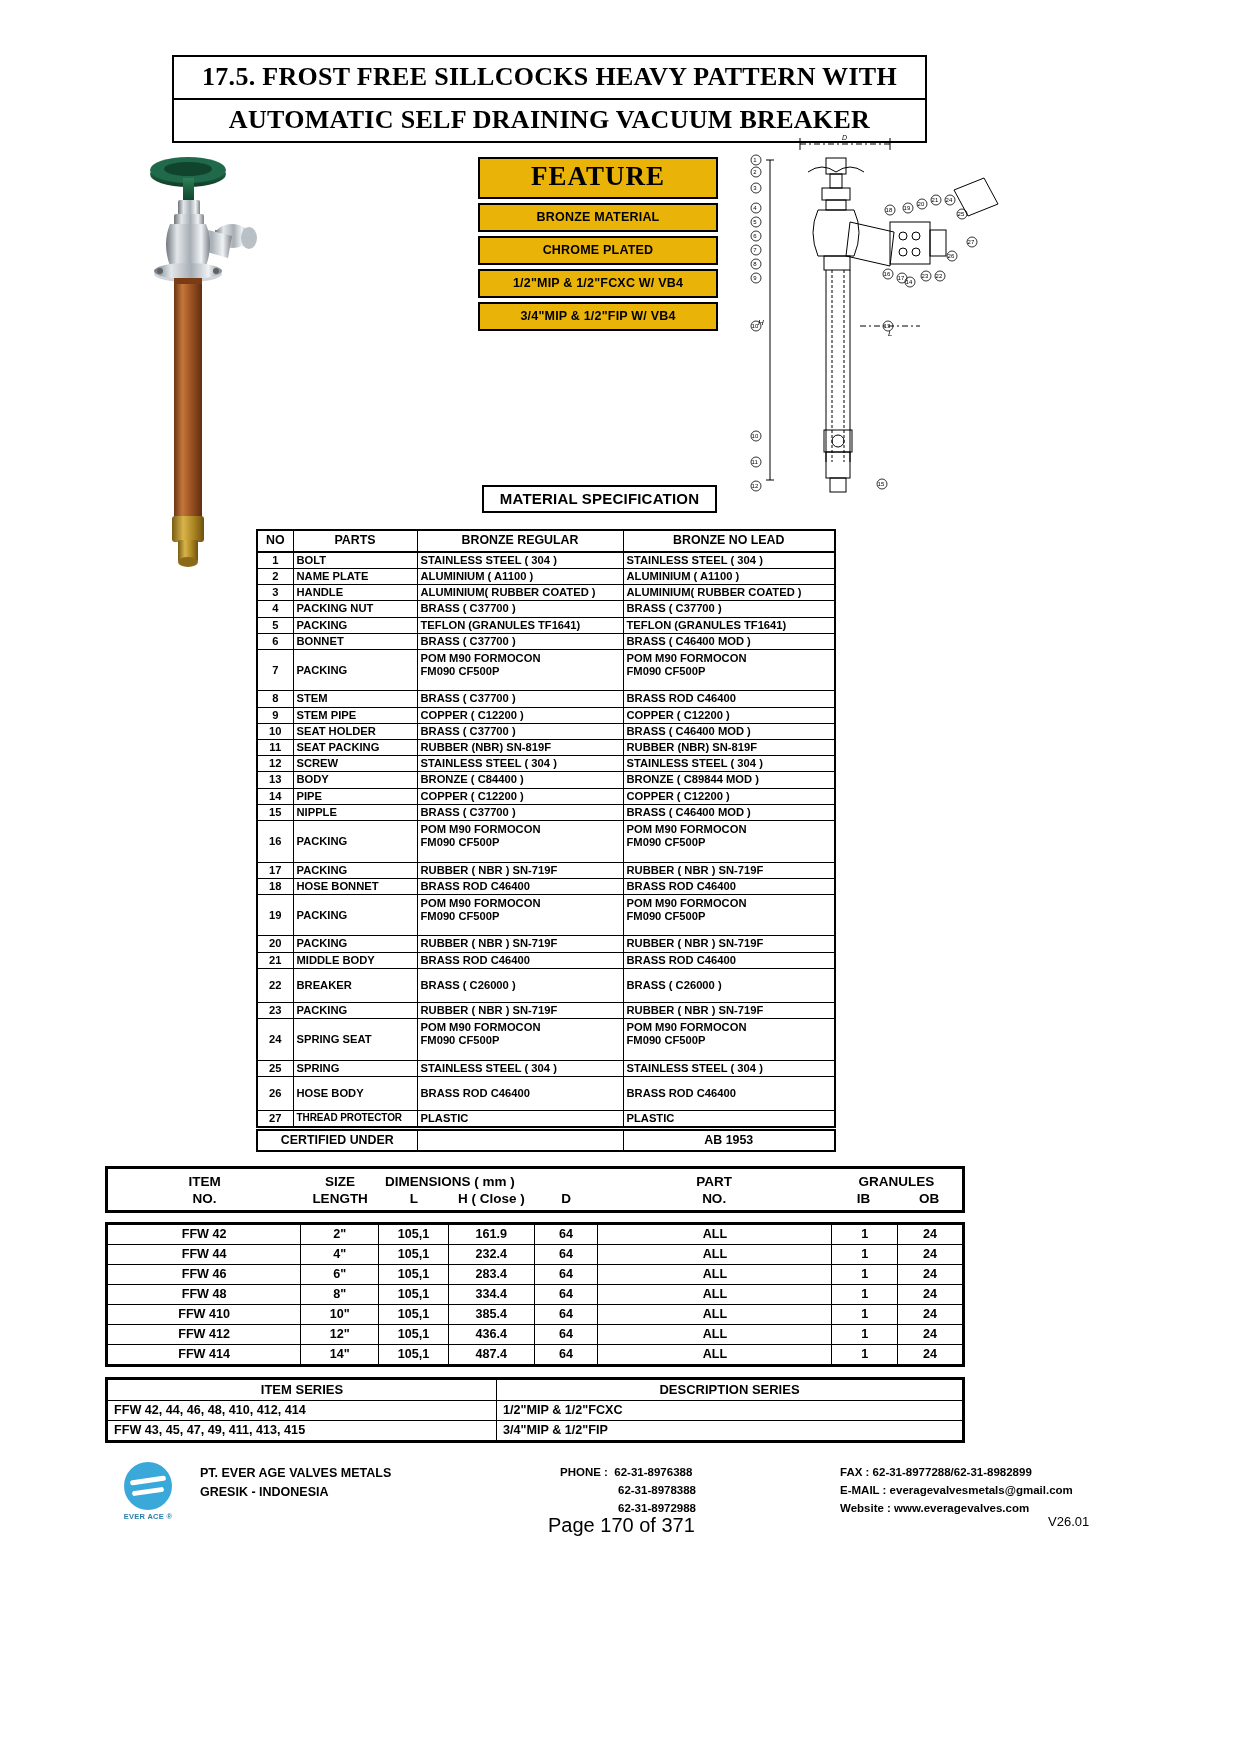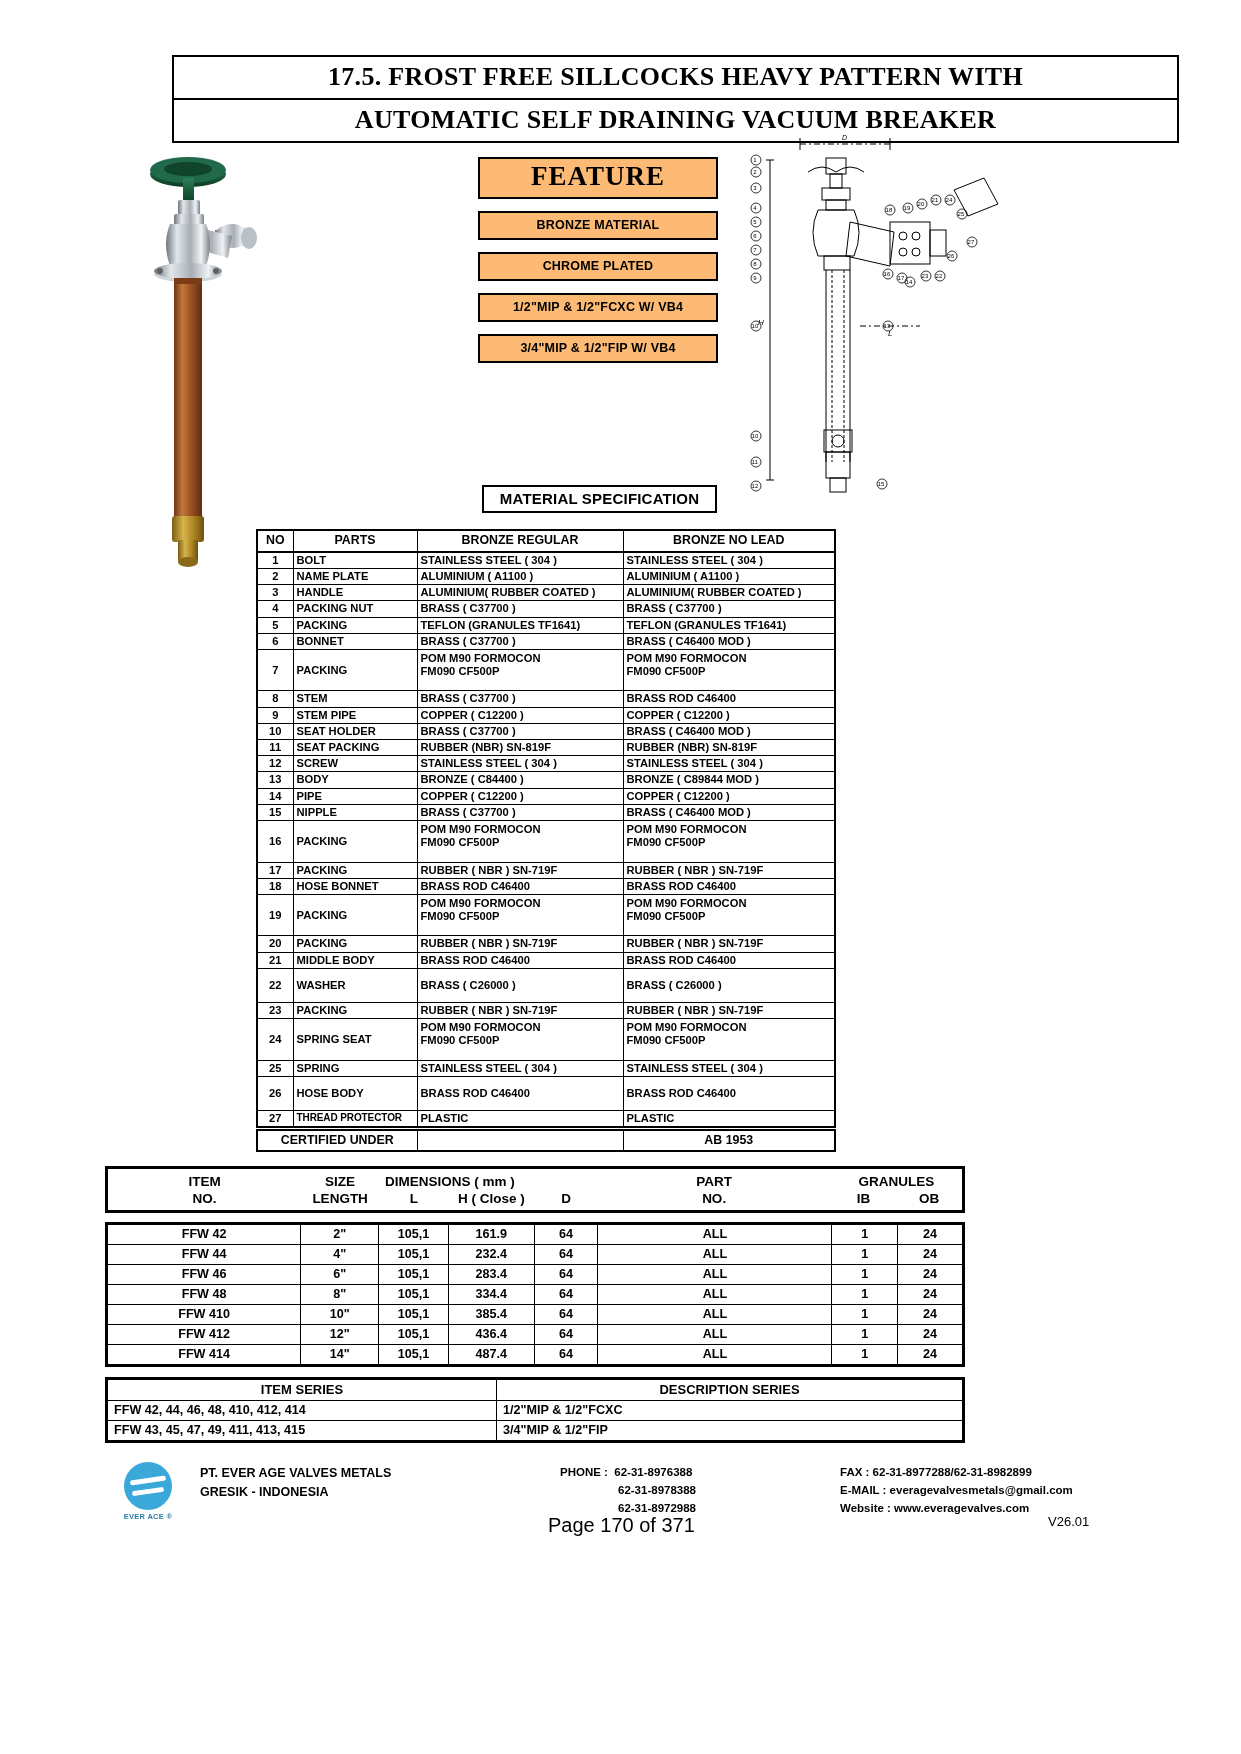--- a/index.html
+++ b/index.html
@@ -8,38 +8,38 @@
     width: 1241px; height: 1754px;
     background: #ffffff;
     font-family: "Liberation Sans", sans-serif;
     color: #000;
     position: relative;
     overflow: hidden;
   }
 
   
   .title-block {
-    position:absolute; left:172px; top:55px; width:1007px;
+    position:absolute; left:172px; top:55px; width:755px;
     border:2px solid #000;
   }
   .title-line {
     text-align:center;
     font-family:"Liberation Serif", serif;
     font-weight:bold; font-style:normal;
     font-size:26px; letter-spacing:0.3px;
     padding:5px 0 6px 0;
     white-space:nowrap;
   }
   .title-line.first { border-bottom:2px solid #000; }
 
   
   .feature-wrap { position:absolute; left:478px; top:157px; width:240px; }
   .feat-box {
     border:2px solid #000; text-align:center;
-    margin-bottom:12px; background:#fdba74;
+    margin-bottom:4px; background:#eab308;
   }
   .feat-title {
     font-family:"Liberation Serif", serif; font-weight:bold;
     font-size:27px; padding:2px 0 5px 0; letter-spacing:1px;
   }
   .feat-item {
     font-size:12.5px; font-weight:bold; padding:5px 0 6px 0;
     letter-spacing:0.2px;
   }
 
@@ -498,21 +498,21 @@
         <td class="c-mat">RUBBER ( NBR ) SN-719F</td>
       </tr>
       <tr>
         <td class="c-no">21</td>
         <td class="c-part">MIDDLE BODY</td>
         <td class="c-mat">BRASS ROD C46400</td>
         <td class="c-mat">BRASS ROD C46400</td>
       </tr>
       <tr class="tall">
         <td class="c-no">22</td>
-        <td class="c-part">WASHER</td>
+        <td class="c-part">BREAKER</td>
         <td class="c-mat">BRASS ( C26000 )</td>
         <td class="c-mat">BRASS ( C26000 )</td>
       </tr>
       <tr>
         <td class="c-no">23</td>
         <td class="c-part">PACKING</td>
         <td class="c-mat">RUBBER ( NBR ) SN-719F</td>
         <td class="c-mat">RUBBER ( NBR ) SN-719F</td>
       </tr>
       <tr>

